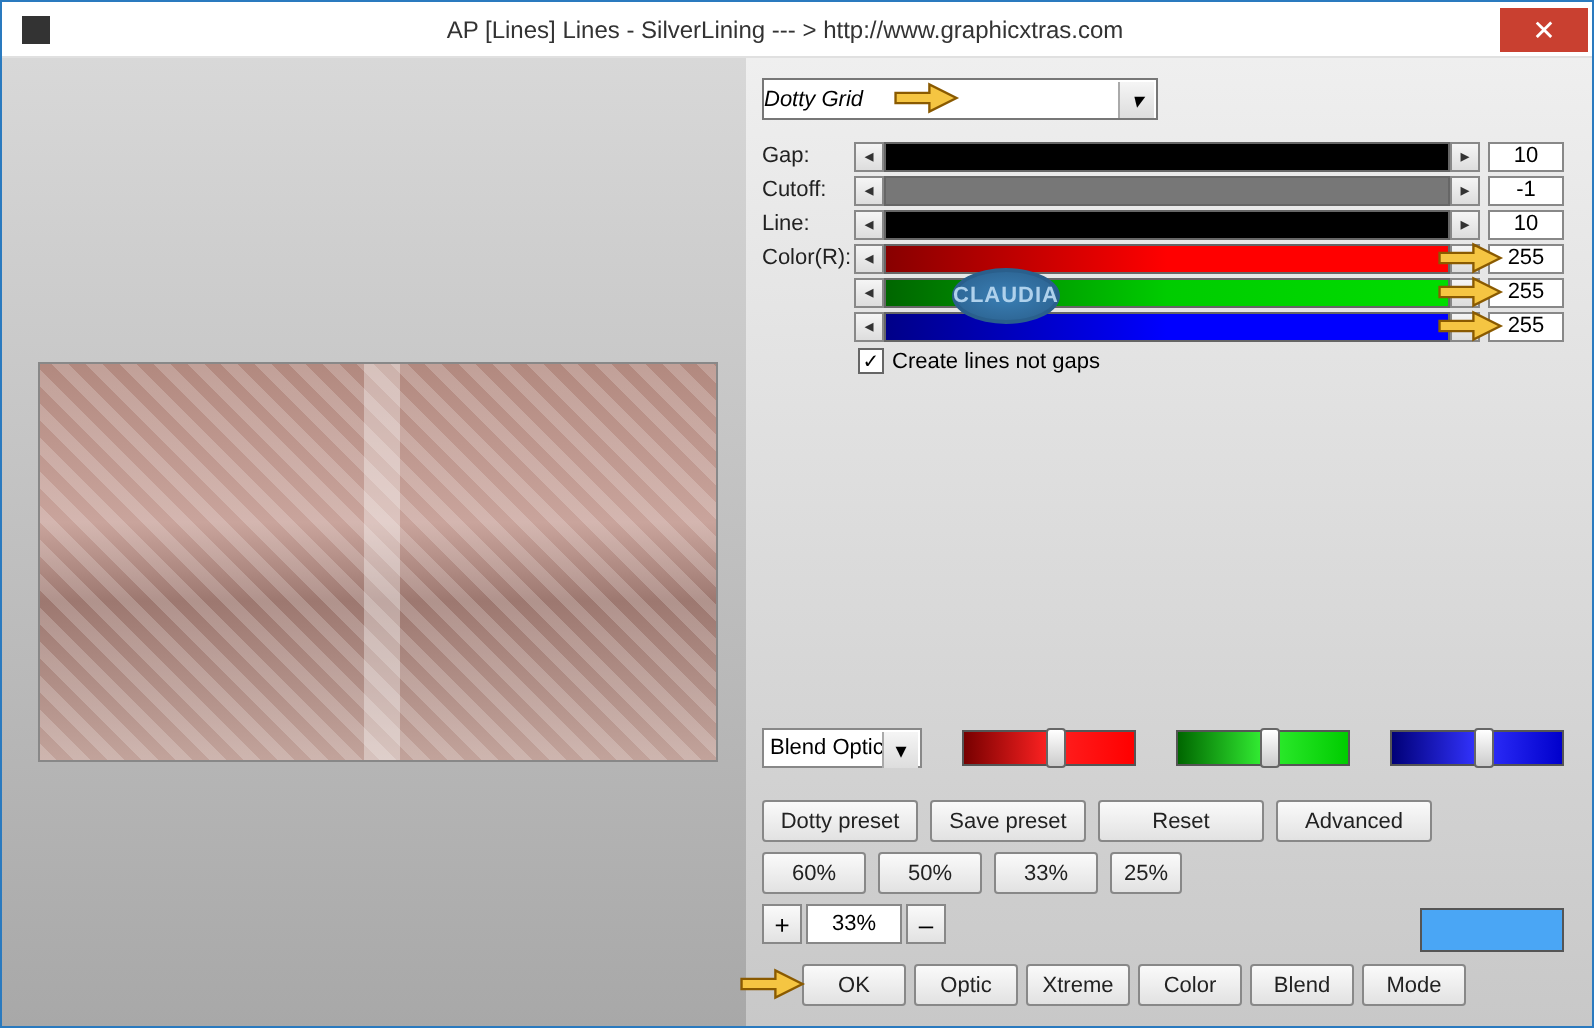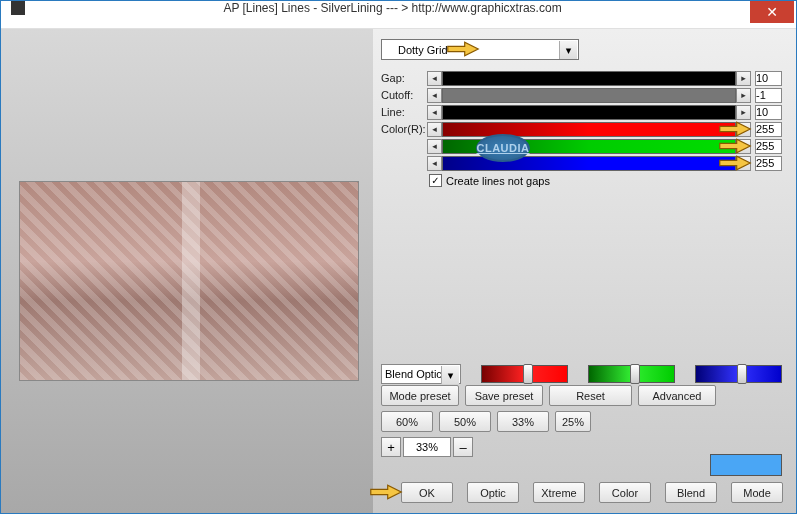--- a/index.html
+++ b/index.html
@@ -1,64 +1,64 @@
 <!DOCTYPE html>
 <html><head>
 <meta charset="utf-8">
 <style>
 * { box-sizing: border-box; font-family: "Segoe UI", Tahoma, sans-serif; font-size: 11px; }
 body { margin: 0; padding: 0; background: #ddd; }
 .window { width: 797px; height: 514px; background: #fff; border: 1px solid #2a7abf; position: relative; }
-.titlebar { height: 28px; background: #fff; display: flex; align-items: flex-start; border-bottom: 1px solid #e0e0e0; }
+.titlebar { height: 28px; background: #fff; display: flex; align-items: center; border-bottom: 1px solid #e0e0e0; }
 .sys-icon { width: 14px; height: 14px; background: #333; margin-left: 10px; margin-right: 10px; }
 .title-text { flex: 1; color: #333; font-size: 12px; text-align: center; }
 .close-btn { width: 44px; height: 22px; background: #c94030; color: #fff; display: flex; align-items: center; justify-content: center; font-size: 14px; margin-right: 2px; margin-top: 0; }
 .body { display: flex; height: calc(100% - 28px); }
 .left-pane { width: 372px; background: linear-gradient(180deg, #d8d8d8 0%, #a8a8a8 100%); padding: 0; position: relative; }
 .preview { position: absolute; left: 18px; top: 152px; width: 340px; height: 200px; border: 1px solid #888; background: #c9a8a0; overflow: hidden; }
 .preview-img { width:100%; height:100%; background:
   repeating-linear-gradient(45deg, rgba(255,255,255,.2) 0 6px, transparent 6px 12px),
   linear-gradient(180deg, #b2897f 0%, #c9a49c 40%, #9d7870 60%, #c2a39b 100%);
   position: relative;
 }
 .preview-img::after { content:""; position:absolute; left:48%; top:0; width:18px; height:100%; background: rgba(255,255,255,.35); }
 .right-pane { flex: 1; background: linear-gradient(180deg, #efefef 0%, #c8c8c8 100%); padding: 10px 14px 10px 8px; position: relative; }
-.combo { width: 198px; height: 21px; border: 1px solid #777; background: #fff; display:flex; align-items:center; padding: 0 16px; margin-bottom: 10px; position: relative;}
+.combo { width: 198px; height: 21px; border: 1px solid #777; background: #fff; display:flex; align-items:center; padding: 0 0; margin-bottom: 10px; position: relative; font-style: italic;}
 .combo-arrow { position:absolute; right:1px; top:1px; width: 18px; height: 18px; background: linear-gradient(#f5f5f5,#ddd); border-left:1px solid #aaa; display:flex; align-items:center; justify-content:center; }
 .slider-row { display:flex; align-items:center; height: 16px; margin-bottom: 1px; }
 .slider-label { width: 46px; text-align:left; padding-right: 4px; color:#222; }
 .arrow-btn { width: 15px; height: 15px; background: linear-gradient(#f5f5f5,#ddd); border:1px solid #888; display:flex; align-items:center; justify-content:center; font-size:9px; color:#333;}
 .track { flex:1; height: 15px; position: relative; border:1px solid #666; }
 .track-black { background:#000; }
 .track-gray { background:#777; }
 .track-red { background: linear-gradient(90deg,#800 0%, #f00 50%, #f00 100%); }
 .track-green { background: linear-gradient(90deg,#060 0%, #0c0 50%, #0d0 100%); }
 .track-blue { background: linear-gradient(90deg,#008 0%, #00f 50%, #00f 100%); }
-.val-box { width: 27px; height: 15px; border:1px solid #888; background:#fff; margin-left: 4px; line-height:13px; }
+.val-box { width: 38px; height: 15px; border:1px solid #888; background:#fff; margin-left: 4px; text-align:center; line-height:13px; }
 .check-row { margin-left: 48px; margin-top: 3px; display:flex; align-items:center; gap:4px;}
 .check { width:13px; height:13px; border:1px solid #666; background:#fff; display:flex; align-items:center; justify-content:center; font-size:10px;}
 .pointer { position:absolute; width: 34px; height: 22px; }
 .pointer svg { width:100%; height:100%; }
 .bottom-controls { position:absolute; left: 8px; top: 335px; right: 14px; }
-.row { display:flex; align-items:center; margin-bottom: 1px; gap: 20px; }
+.row { display:flex; align-items:center; margin-bottom: 16px; gap: 20px; }
 .mini-combo { width: 80px; height: 20px; border:1px solid #888; background:#fff; display:flex; align-items:center; padding:0 3px; position:relative; font-size:10px;}
 .bslider { height: 18px; border:1px solid #555; position:relative; flex:1; }
 .bslider .thumb { position:absolute; left:48%; top:-2px; width:10px; height:20px; background: linear-gradient(#fff,#ccc); border:1px solid #666; border-radius:2px;}
 .bs-red { background: linear-gradient(90deg, #700, #f22, #f00); }
 .bs-green { background: linear-gradient(90deg, #060, #3e3, #0c0); }
 .bs-blue { background: linear-gradient(90deg, #007, #33f, #00c); }
 .btn { height: 21px; border:1px solid #888; background: linear-gradient(#fafafa,#e2e2e2); padding: 0 6px; display:flex; align-items:center; justify-content:center; border-radius:2px; cursor:pointer; color:#222;}
 .btn-row { display:flex; gap:6px; margin-bottom:5px; }
 .zoom-row { display:flex; align-items:center; gap:2px; margin-bottom: 12px;}
 .zoom-btn { width:20px; height:20px; border:1px solid #888; background: linear-gradient(#fafafa,#e2e2e2); display:flex; align-items:center; justify-content:center; font-size:13px;}
 .zoom-val { width:48px; height:20px; border:1px solid #888; background:#fff; text-align:center; line-height:18px;}
 .swatch { position:absolute; right:14px; top: 425px; width: 72px; height: 22px; background: #4aa6f5; border:1px solid #555;}
-.action-row { display:flex; gap:14px; position:absolute; left: 28px; bottom: 10px;}
+.action-row { display:flex; gap:4px; position:absolute; left: 28px; bottom: 10px;}
 .action-row .btn { width: 52px; }
-.stamp { position:absolute; left:103px; top:105px; width:54px; height:28px; border-radius:50%; background: radial-gradient(#3a7fb5,#2a5f8c); border: 2px solid #2a5f8c; display:flex; align-items:center; justify-content:center; color:#afd1ec; font-size:8px; font-weight:bold; letter-spacing:.5px; pointer-events:none; z-index: 20; text-decoration: underline;}
+.stamp { position:absolute; left:103px; top:105px; width:54px; height:28px; border-radius:50%; background: radial-gradient(#3a7fb5,#2a5f8c); border: 2px solid #2a5f8c; display:flex; align-items:center; justify-content:center; color:#afd1ec; font-size:8px; font-weight:bold; letter-spacing:.5px; pointer-events:none; z-index: 20;}
 </style>
 </head>
 <body>
 
 <div class="window">
   <div class="titlebar">
     <div class="sys-icon"></div>
     <div class="title-text">AP [Lines]  Lines - SilverLining    --- &gt; http://www.graphicxtras.com</div>
     <div class="close-btn">✕</div>
   </div>
@@ -159,21 +159,21 @@
             </div>
           <div class="bslider bs-green">
               <div class="thumb"></div>
             </div>
           <div class="bslider bs-blue">
               <div class="thumb"></div>
             </div>
         </div>
 
         <div class="btn-row">
-          <div class="btn" style="width:78px">Mode preset</div>
+          <div class="btn" style="width:78px">Dotty preset</div>
           <div class="btn" style="width:78px">Save preset</div>
           <div class="btn" style="width:83px">Reset</div>
           <div class="btn" style="width:78px">Advanced</div>
         </div>
 
         <div class="btn-row">
           <div class="btn" style="width:52px">60%</div>
           <div class="btn" style="width:52px">50%</div>
           <div class="btn" style="width:52px">33%</div>
           <div class="btn" style="width:36px">25%</div>

